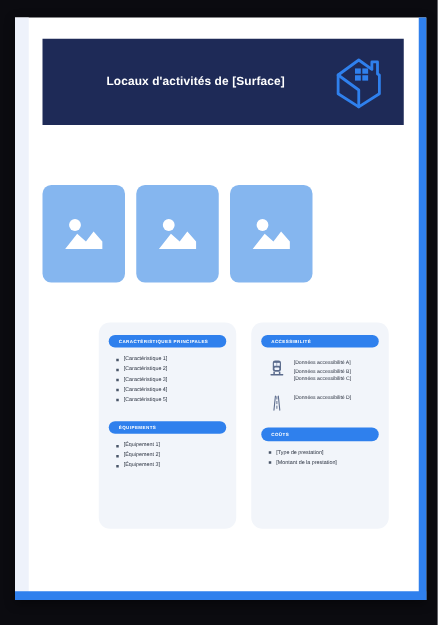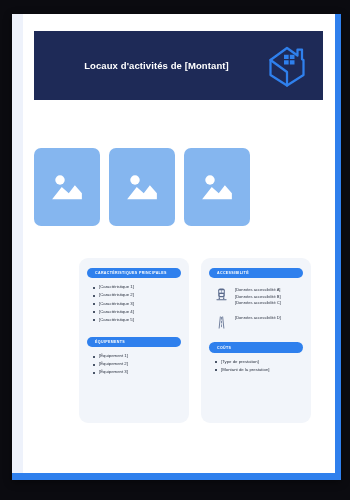--- a/index.html
+++ b/index.html
@@ -221,21 +221,21 @@
   <div id="page">
 
     <div id="page-left-stripe"></div>
     <div id="page-right-stripe"></div>
     <div id="page-bottom-bar"></div>
 
     <div id="content">
 
       <div id="header-banner">
         <div id="header-title">
-          <div>Locaux d'activités de [Montant]</div>
+          <div>Locaux d'activités de [Surface]</div>
         </div>
         <div id="header-icon">
           <svg viewBox="0 0 64 64" width="48" height="48" fill="none" stroke="#2f80ed" stroke-width="3" stroke-linejoin="round" stroke-linecap="round">
             <path d="M10 24 L32 8 L46 18 L46 10 L52 10 L52 23 L54 24 L54 44 L32 58 L10 44 Z"></path>
             <path d="M10 24 L32 40 L32 58"></path>
             <rect x="28" y="17" width="14" height="13" fill="#2f80ed" stroke="none"></rect>
             <line x1="35" y1="17" x2="35" y2="30" stroke="#1e2a57" stroke-width="1.6"></line>
             <line x1="28" y1="23.5" x2="42" y2="23.5" stroke="#1e2a57" stroke-width="1.6"></line>
           </svg>
         </div>

